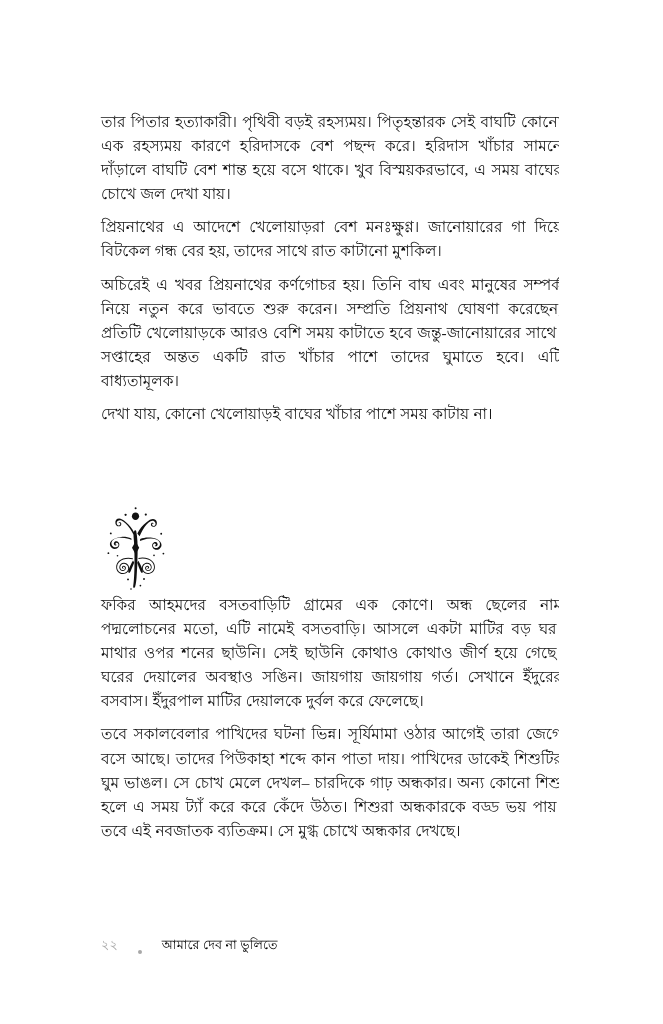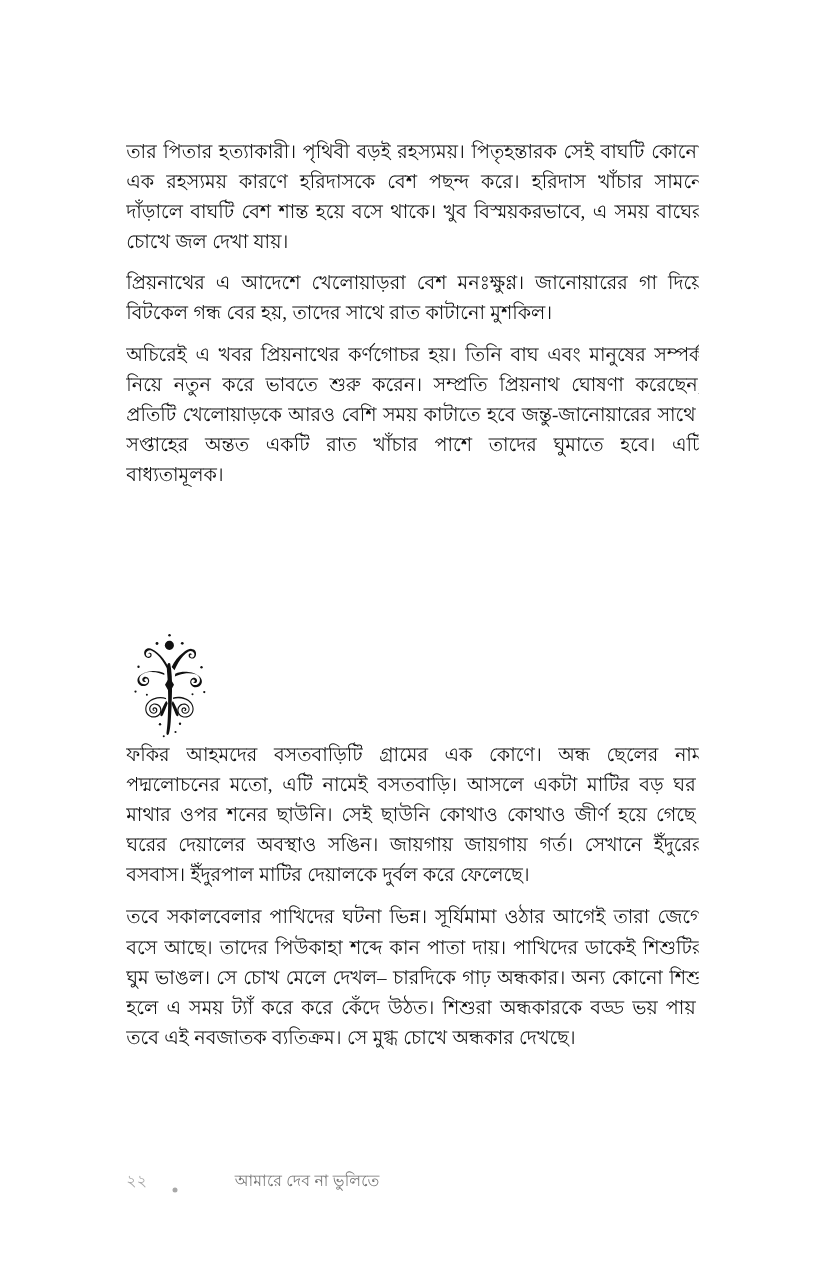--- a/index.html
+++ b/index.html
@@ -88,33 +88,33 @@
   .footer-sep {
     display: inline-block;
     width: 4px;
     height: 4px;
     border-radius: 50%;
     background: #a8a8a8;
     flex: 0 0 auto;
   }
 
   .footer-title {
-    color: #737373;
-    margin-left: 26px;
+    color: #000000;
   }
 </style>
 </head>
 <body>
 
 <div class="page">
 
   <div class="text-column">
     <p class="para">তার পিতার হত্যাকারী। পৃথিবী বড়ই রহস্যময়। পিতৃহন্তারক সেই বাঘটি কোনো এক রহস্যময় কারণে হরিদাসকে বেশ পছন্দ করে। হরিদাস খাঁচার সামনে দাঁড়ালে বাঘটি বেশ শান্ত হয়ে বসে থাকে। খুব বিস্ময়করভাবে, এ সময় বাঘের চোখে জল দেখা যায়।</p>
     <p class="para">প্রিয়নাথের এ আদেশে খেলোয়াড়রা বেশ মনঃক্ষুণ্ণ। জানোয়ারের গা দিয়ে বিটকেল গন্ধ বের হয়, তাদের সাথে রাত কাটানো মুশকিল।</p>
     <p class="para">অচিরেই এ খবর প্রিয়নাথের কর্ণগোচর হয়। তিনি বাঘ এবং মানুষের সম্পর্ক নিয়ে নতুন করে ভাবতে শুরু করেন। সম্প্রতি প্রিয়নাথ ঘোষণা করেছেন, প্রতিটি খেলোয়াড়কে আরও বেশি সময় কাটাতে হবে জন্তু-জানোয়ারের সাথে। সপ্তাহের অন্তত একটি রাত খাঁচার পাশে তাদের ঘুমাতে হবে। এটি বাধ্যতামূলক।</p>
+    <p class="para">দেখা যায়, কোনো খেলোয়াড়ই বাঘের খাঁচার পাশে সময় কাটায় না।</p>
   </div>
 
   <div class="ornament-wrap">
     <svg width="74" height="88" viewBox="0 0 74 88" xmlns="http://www.w3.org/2000/svg" aria-hidden="true">
       <g fill="#111111">
 
         <path d="M35.2 28 C36.4 34, 36.8 42, 36.6 50 C36.5 58, 36.2 66, 35.6 74 C35.3 78, 34.9 81, 34.2 83.5 C33.9 84.6, 33.2 85.2, 32.6 84.8 C32.1 84.4, 32.1 83.4, 32.3 82.2 C33 77.8, 33.4 70, 33.5 61 C33.6 52, 33.4 42, 32.6 34 C32.3 30.8, 32.6 28.4, 33.6 27.6 C34.3 27.1, 34.9 27.3, 35.2 28 Z"></path>
 
         <path d="M34.5 9.5 C36.6 9.5, 38.1 11.2, 38.1 13.2 C38.1 15.2, 36.6 16.9, 34.5 16.9 C32.4 16.9, 30.9 15.2, 30.9 13.2 C30.9 11.2, 32.4 9.5, 34.5 9.5 Z"></path>
 

